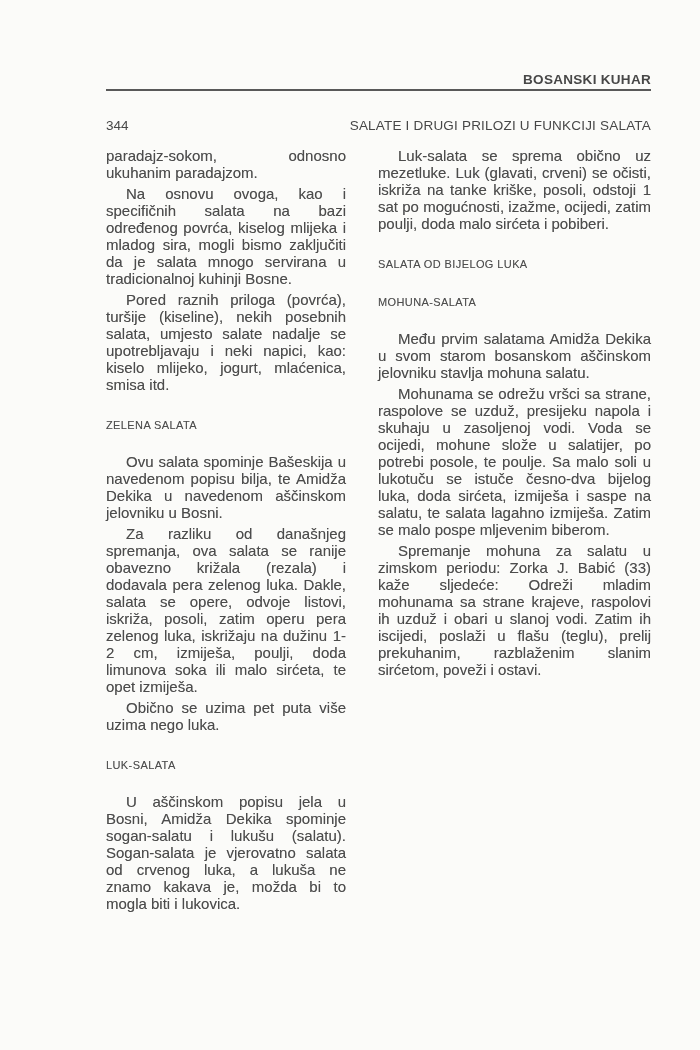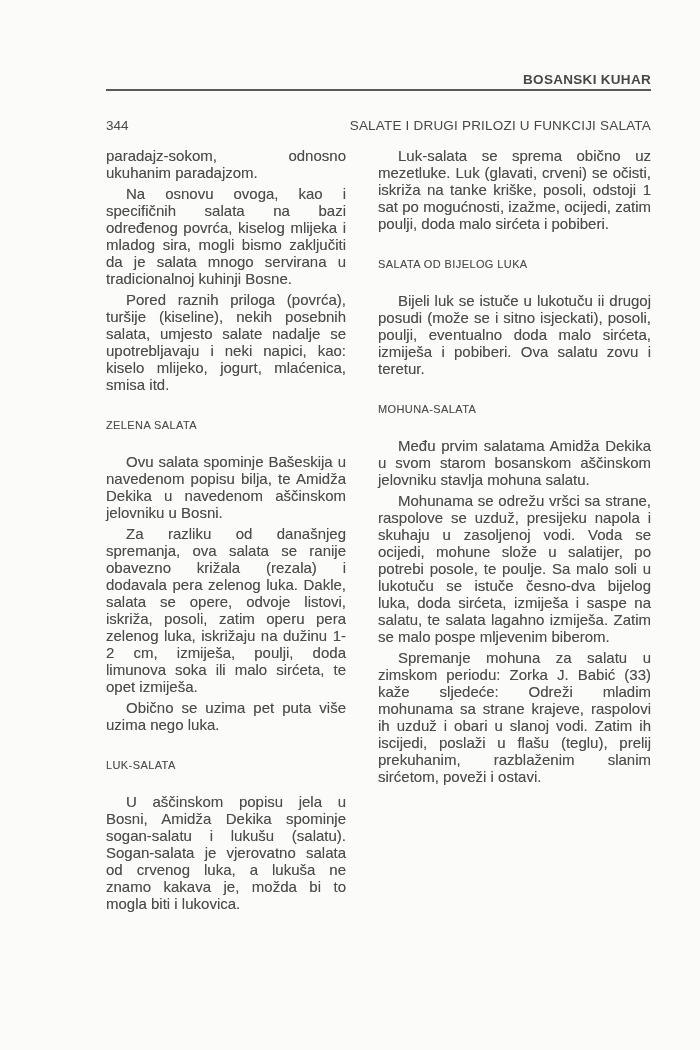--- a/index.html
+++ b/index.html
@@ -91,21 +91,20 @@
         <p class="para">Obično se uzima pet puta više uzima nego luka.</p>
         <h2 class="heading">LUK-SALATA</h2>
         <p class="para">U aščinskom popisu jela u Bosni, Amidža Dekika spominje sogan-salatu i lukušu (salatu). Sogan-salata je vjerovatno salata od crvenog luka, a lukuša ne znamo kakava je, možda bi to mogla biti i lukovica.</p>
       </div>
 
       <div class="col-gap"></div>
 
       <div class="col-right">
         <p class="para">Luk-salata se sprema obično uz mezetluke. Luk (glavati, crveni) se očisti, iskriža na tanke kriške, posoli, odstoji 1 sat po mogućnosti, izažme, ocijedi, zatim poulji, doda malo sirćeta i pobiberi.</p>
         <h2 class="heading">SALATA OD BIJELOG LUKA</h2>
-        <p class="para">Bijeli luk se istuče u lukotuču ii drugoj posudi (može se i sitno isjeckati), posoli, poulji, eventualno doda malo sirćeta, izmiješa i pobiberi. Ova salatu zovu i teretur.</p>
         <h2 class="heading">MOHUNA-SALATA</h2>
         <p class="para">Među prvim salatama Amidža Dekika u svom starom bosanskom aščinskom jelovniku stavlja mohuna salatu.</p>
         <p class="para">Mohunama se odrežu vršci sa strane, raspolove se uzduž, presijeku napola i skuhaju u zasoljenoj vodi. Voda se ocijedi, mohune slože u salatijer, po potrebi posole, te poulje. Sa malo soli u lukotuču se istuče česno-dva bijelog luka, doda sirćeta, izmiješa i saspe na salatu, te salata lagahno izmiješa. Zatim se malo pospe mljevenim biberom.</p>
         <p class="para">Spremanje mohuna za salatu u zimskom periodu: Zorka J. Babić (33) kaže sljedeće: Odreži mladim mohunama sa strane krajeve, raspolovi ih uzduž i obari u slanoj vodi. Zatim ih iscijedi, poslaži u flašu (teglu), prelij prekuhanim, razblaženim slanim sirćetom, poveži i ostavi.</p>
       </div>
 
     </div>
   </div>
 </div>
 

